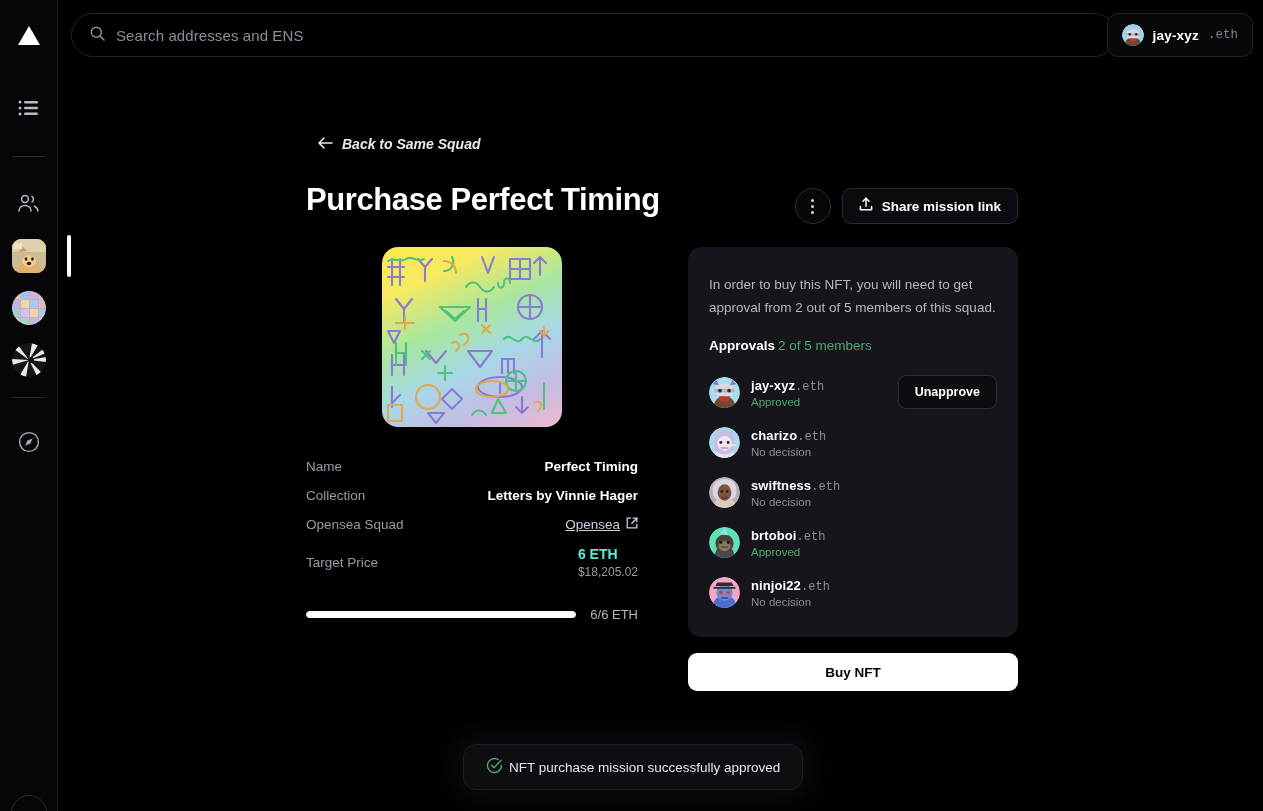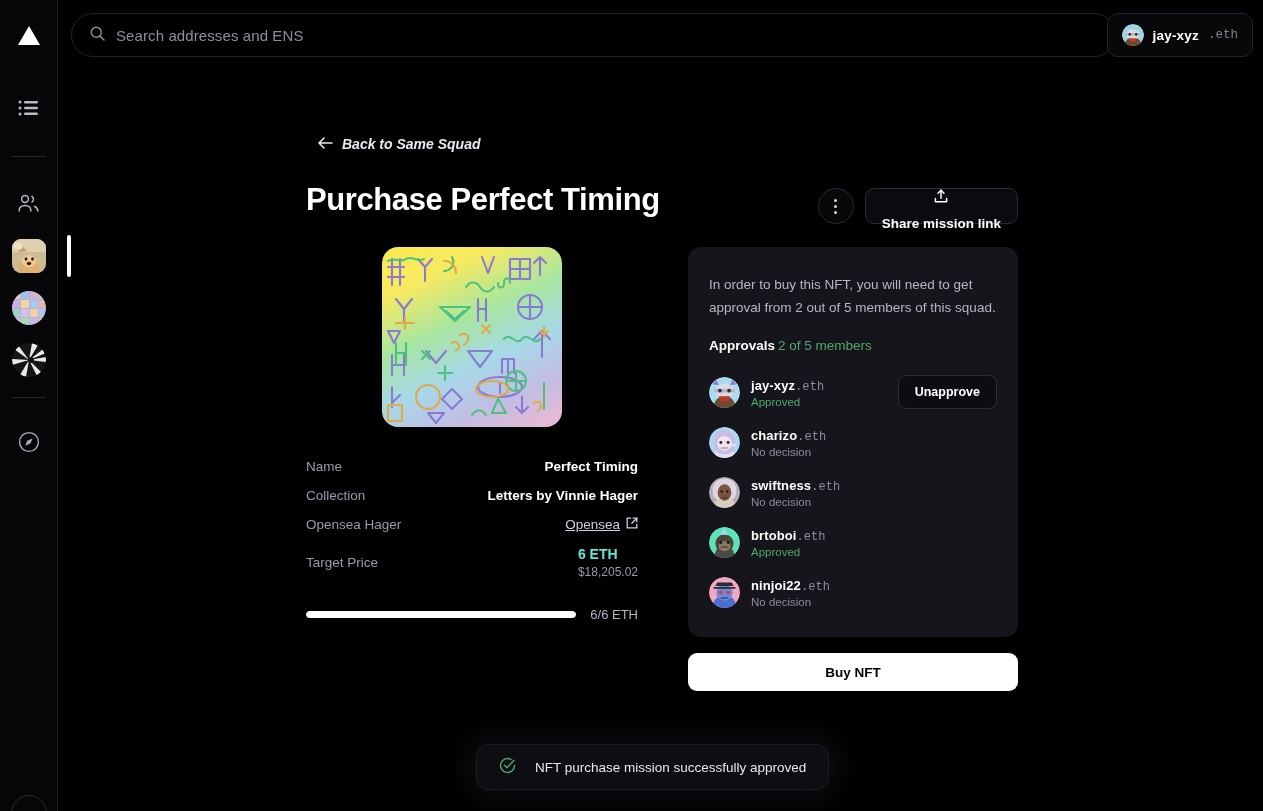--- a/index.html
+++ b/index.html
@@ -72,21 +72,21 @@
   .title-actions { position:absolute; right:245px; top:118px; display:flex; align-items:center; gap:11px; }
   .dots-btn {
     width:36px; height:36px; border-radius:50%; border:1px solid #2b2b34;
     display:flex; flex-direction:column; align-items:center; justify-content:center;
     gap:3px; cursor:pointer; background:#08080b;
   }
   .dots-btn i { width:3px; height:3px; border-radius:50%; background:#d6d6de; display:block; }
   .share-btn {
     height:36px; display:flex; align-items:center; gap:9px; padding:0 16px;
     border:1px solid #2b2b34; border-radius:9px; background:#0b0b0f;
-    color:#fff; font-size:13.5px; font-weight:700; cursor:pointer;flex-direction:column;
+    color:#fff; font-size:13.5px; font-weight:700; cursor:pointer;
   }
 
   
   .left-col { position:absolute; left:248px; top:177px; width:332px; }
   .nft-art {
     width:180px; height:180px; margin:0 auto; border-radius:16px;
     position:relative; overflow:hidden; display:block;
     background:linear-gradient(155deg,#fbe94f 0%,#f6ea61 20%,#a8e6a0 42%,#a7d8e8 62%,#c3bde4 80%,#eeb8cf 100%);
   }
   .nft-art svg { position:absolute; inset:0; }
@@ -125,22 +125,22 @@
     height:34px; padding:0 16px; border-radius:8px; border:1px solid #2d2d37;
     background:#0c0c11; color:#fff; font-size:12.5px; font-weight:700; cursor:pointer;
   }
   .buy-btn {
     margin-top:16px; width:100%; height:38px; border-radius:9px; border:none;
     background:#fff; color:#000; font-size:13.5px; font-weight:700; cursor:pointer;
   }
 
   
   .toast {
-    position:absolute; left:476px; bottom:21px; height:46px; display:flex;
-    align-items:center; gap:19px; padding:0 22px; border-radius:13px;
+    position:absolute; left:463px; bottom:21px; height:46px; display:flex;
+    align-items:center; gap:6px; padding:0 22px; border-radius:13px;
     background:#0d0d12; border:1px solid #1d1d25;
     box-shadow:0 0 32px 8px rgba(120,120,160,.12);
   }
   .toast-txt { color:#e6e6ee; font-size:13.5px; }
 </style>
 </head>
 <body>
 
 <div class="app">
 
@@ -385,21 +385,21 @@
       <div class="meta">
         <div class="meta-row">
           <span class="meta-label">Name</span>
           <span class="meta-val">Perfect Timing</span>
         </div>
         <div class="meta-row">
           <span class="meta-label">Collection</span>
           <span class="meta-val">Letters by Vinnie Hager</span>
         </div>
         <div class="meta-row">
-          <span class="meta-label">Opensea Hager</span>
+          <span class="meta-label">Opensea Squad</span>
           <span class="meta-link">
             <span>Opensea</span>
             <span>
               <svg width="12" height="12" viewBox="0 0 12 12" fill="none" stroke="#cfcfe2" stroke-width="1.3" stroke-linecap="round">
                 <path d="M4.6 1.2H1.2v9.6h9.6V7.4"></path>
                   <path d="M7.2 1.2h3.6v3.6"></path>
                   <path d="M10.8 1.2L5.8 6.2"></path>
               </svg>
             </span>
           </span>

